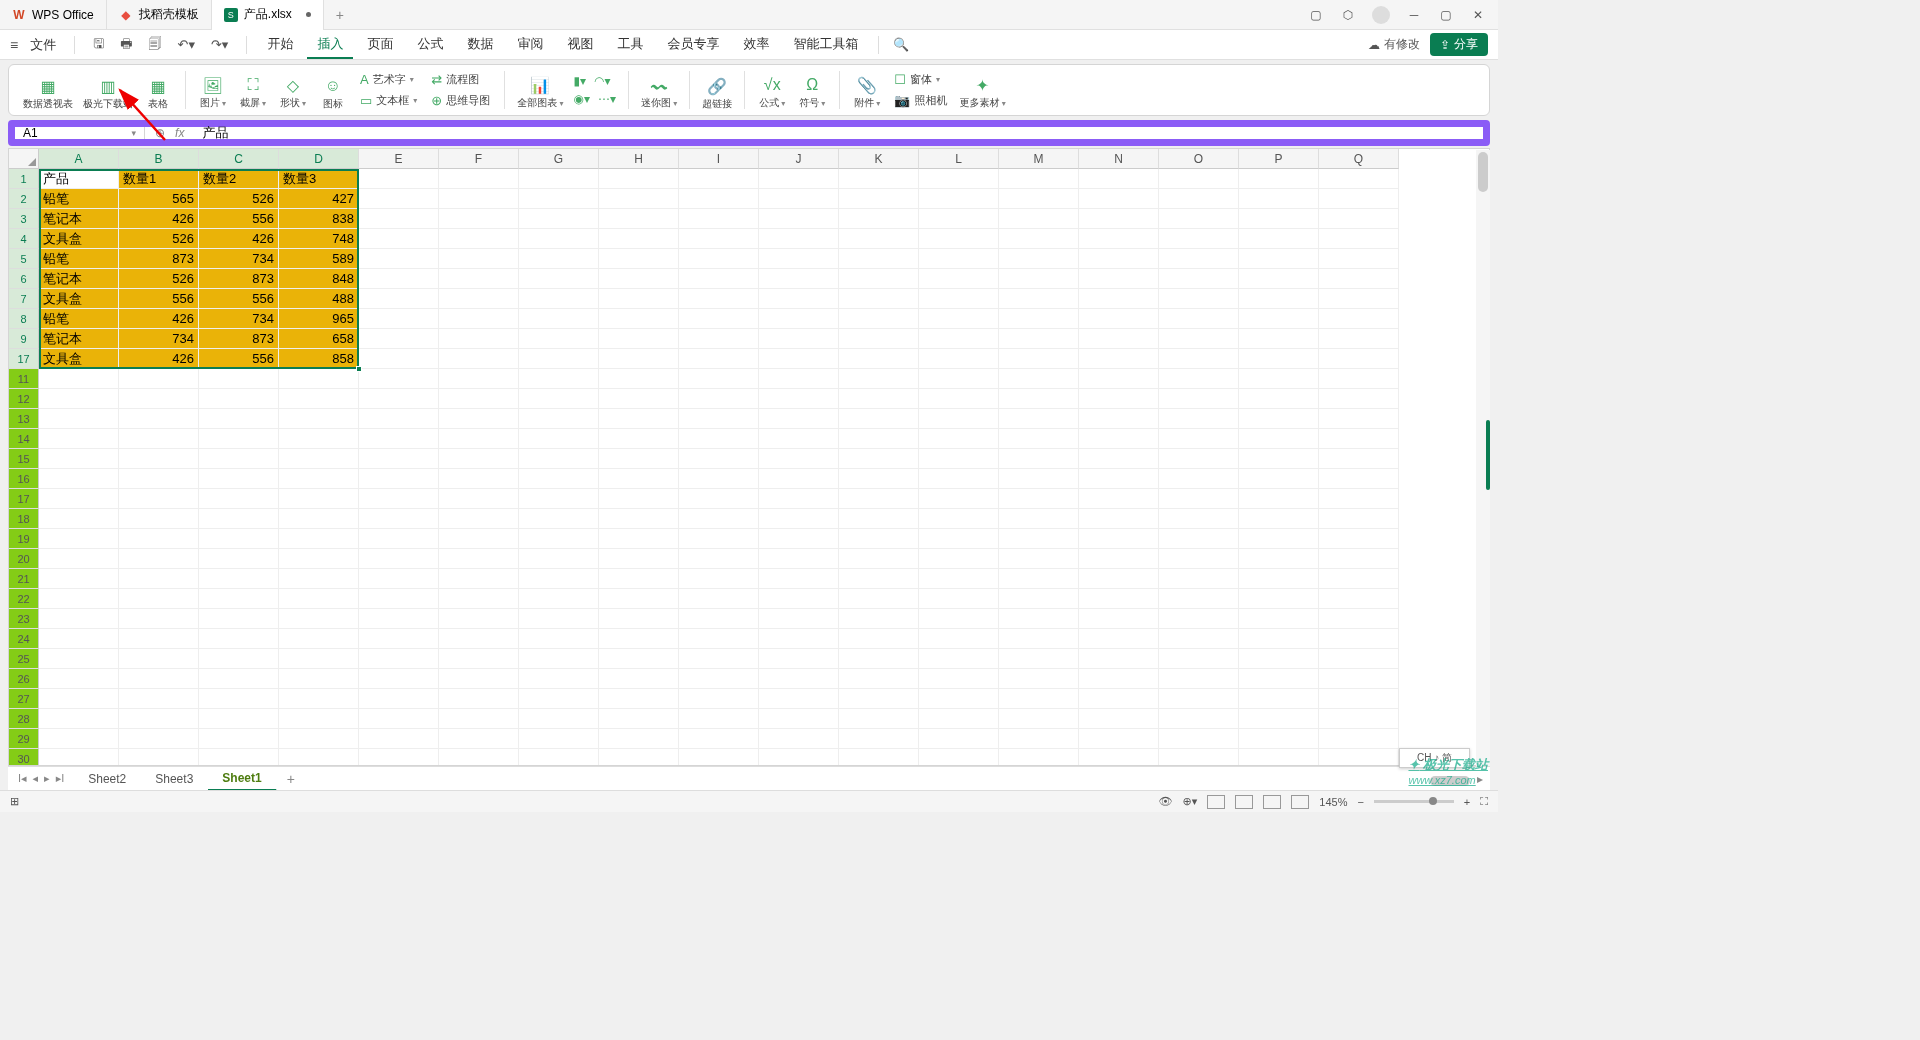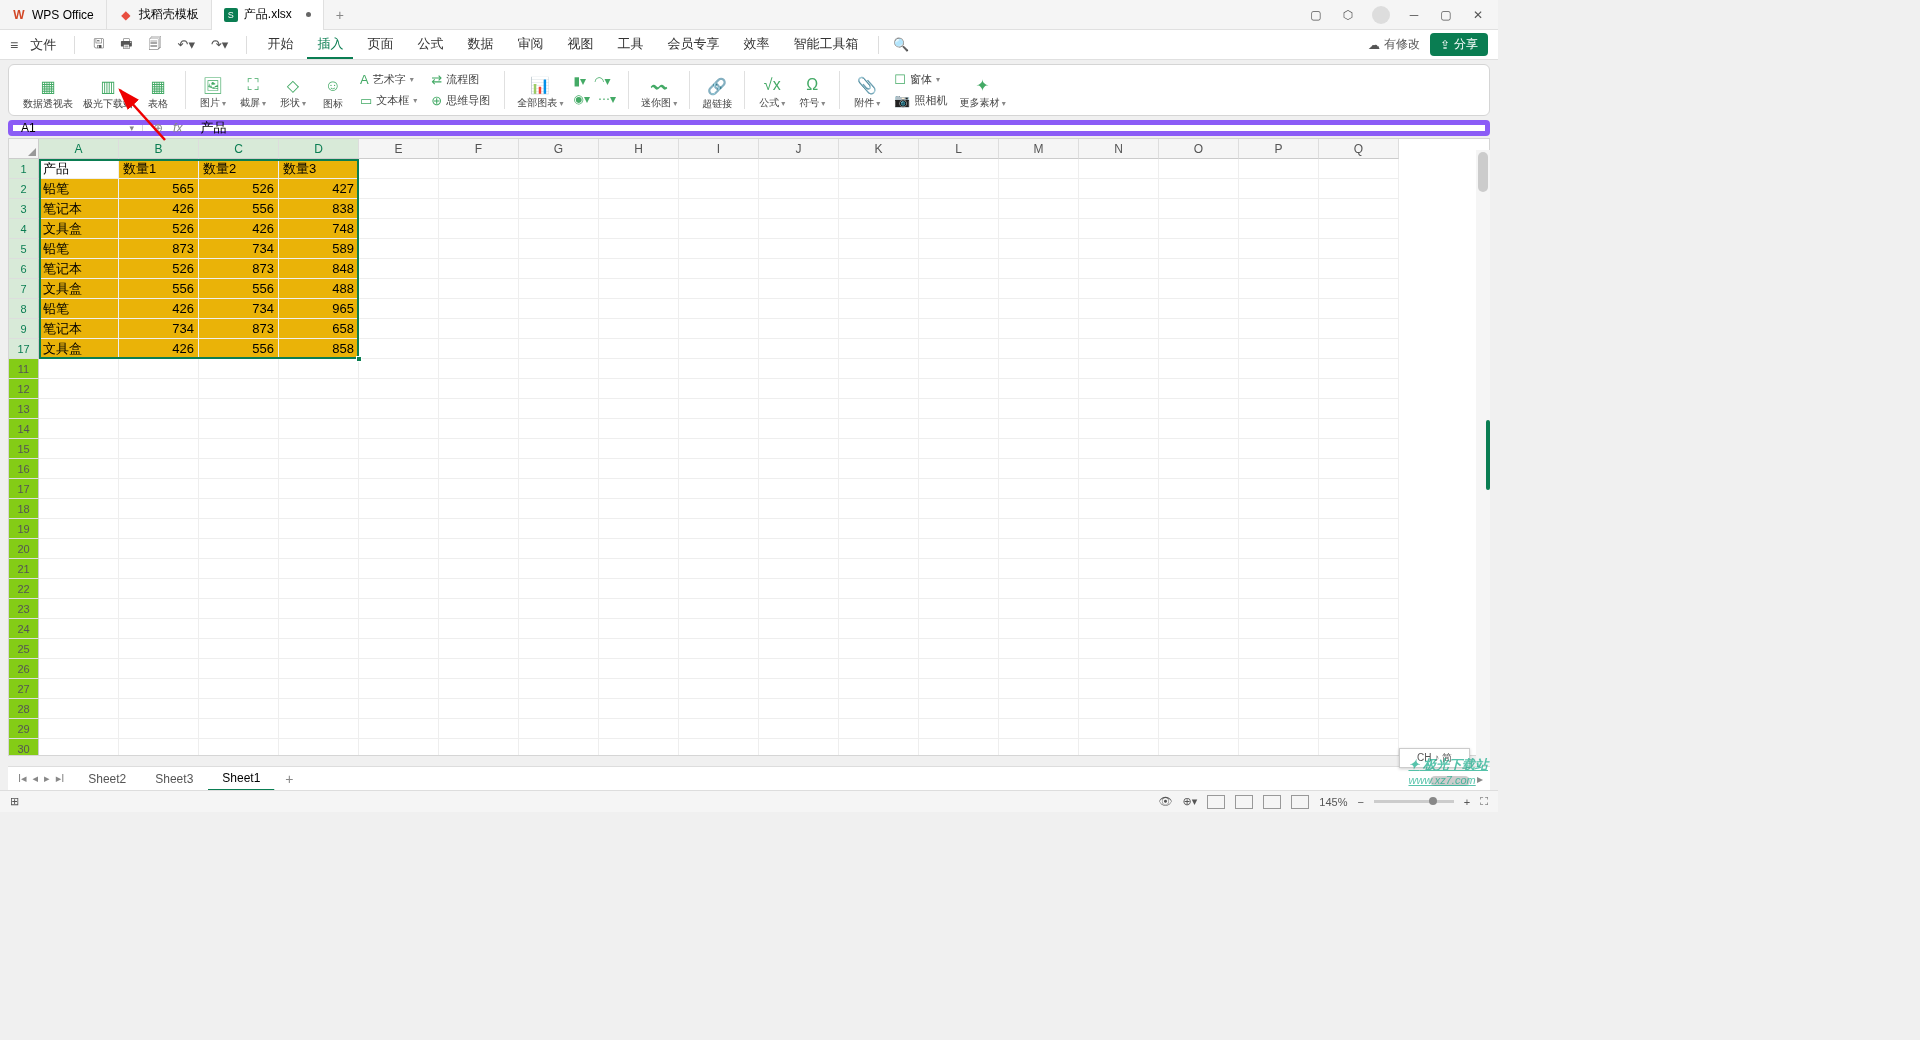--- a/index.html
+++ b/index.html
@@ -34,21 +34,21 @@
 .ribbon-btn { display: flex; flex-direction: column; align-items: center; justify-content: flex-end; cursor: pointer; gap: 2px; min-width: 30px; height: 46px; padding-bottom: 2px;}
 .ribbon-btn .ic { height: 18px; display:flex; align-items:center; justify-content:center; color: #4a6; font-size: 16px;}
 .ribbon-btn .lbl { font-size: 10px; color: #444; white-space: nowrap; line-height: 14px;}
 .ribbon-btn .lbl.dd::after { content: " ▾"; font-size: 8px; color: #888;}
 .ribbon-stack { display: flex; flex-direction: column; gap: 2px; justify-content: center; height: 46px;}
 .ribbon-mini { display: flex; align-items: center; gap: 4px; cursor: pointer; font-size: 11px; color: #444; padding: 2px;}
 .ribbon-mini .ic { color: #4a6; font-size: 13px;}
 .ribbon-mini.dd::after { content: " ▾"; font-size: 8px; color: #888;}
 
 
-.formula-bar { height: 16px; background: #fff; display: flex; align-items: center; margin: 4px 8px 0 8px; border: 5px solid #8b5cf6; border-radius: 4px;}
+.formula-bar { height: 26px; background: #fff; display: flex; align-items: center; margin: 4px 8px 0 8px; border: 7px solid #8b5cf6; border-radius: 4px;}
 .name-box { width: 130px; padding: 0 8px; font-size: 12px; border-right: 1px solid #d5d5d5; height: 100%; display: flex; align-items: center;}
 .name-box .dd-ar { margin-left: auto; font-size: 9px; color: #888;}
 .fb-icons { display: flex; align-items: center; gap: 10px; padding: 0 10px; color: #888; font-size: 12px;}
 .fb-content { padding: 0 8px; font-size: 13px; }
 
 
 .grid-wrap { position: relative; margin: 2px 8px 0 8px; background: #fff; border: 1px solid #d5d5d5; height: 618px; overflow: hidden;}
 .grid { display: grid; grid-template-columns: 30px repeat(17, 80px); }
 .corner { background: #f5f5f5; border-right: 1px solid #ccc; border-bottom: 1px solid #ccc; height: 20px; position: relative;}
 .corner::after { content:""; position:absolute; right:2px; bottom:2px; border-style:solid; border-width: 0 0 8px 8px; border-color: transparent transparent #999 transparent;}
@@ -70,21 +70,21 @@
 .hscroll-thumb { position:absolute; left: 900px; width: 40px; height: 10px; background: #ccc; border-radius: 5px; top: 2px;}
 .vscroll { position: absolute; top: 150px; right: 8px; bottom: 36px; width: 14px; background: #f5f5f5;}
 .vscroll-thumb { position:absolute; top: 2px; height: 40px; width: 10px; left:2px; background: #ccc; border-radius: 5px;}
 .edge-green { position:absolute; right:8px; top: 420px; width: 4px; height: 70px; background: #0a7d52; border-radius: 2px;}
 
 
 .sheet-bar { position: absolute; bottom: 22px; left: 8px; right: 8px; height: 24px; background: #fff; display: flex; align-items: center; border-top: 1px solid #ddd;}
 .sheet-nav { display: flex; gap: 6px; padding: 0 10px; color: #888; font-size: 11px;}
 .sheet-nav span { cursor: pointer;}
 .sheet-tab { padding: 4px 14px; font-size: 12px; color: #555; cursor: pointer; border-right: 1px solid transparent;}
-.sheet-tab.active { color: #000000; border-bottom: 2px solid #0a7d52; font-weight: 400;}
+.sheet-tab.active { color: #4d7c0f; border-bottom: 2px solid #0a7d52; font-weight: 700;}
 .sheet-add { padding: 0 10px; color: #888; cursor: pointer; font-size: 14px;}
 
 
 .ime-badge { position: absolute; right: 28px; bottom: 44px; background: #fff; border: 1px solid #ccc; padding: 2px 17px; font-size: 10px; color: #555; box-shadow: 0 1px 3px rgba(0,0,0,.2);}
 
 
 .status-bar { position: absolute; bottom: 0; left: 0; right: 0; height: 22px; background: #f5f5f5; display: flex; align-items: center; padding: 0 10px; font-size: 11px; color: #555; border-top: 1px solid #ddd;}
 .status-right { margin-left: auto; display: flex; align-items: center; gap: 10px;}
 .view-btn { width: 18px; height: 14px; border: 1px solid #999; cursor: pointer; display:inline-flex;}
 .zoom-slider { width: 80px; height: 3px; background: #ccc; position: relative;}

